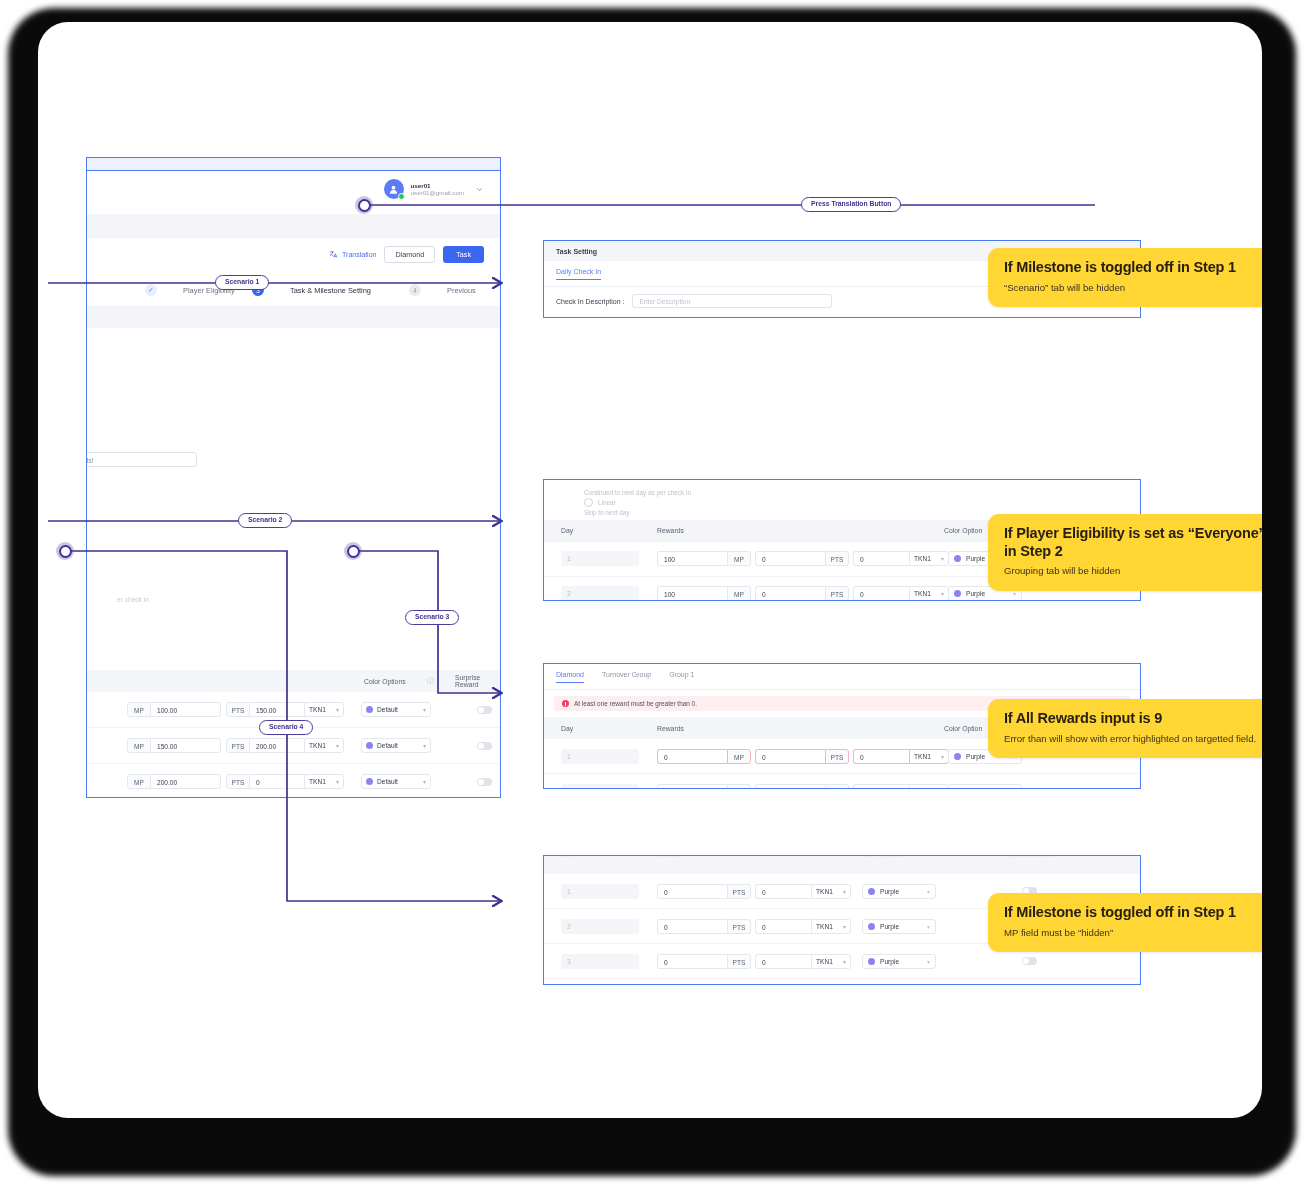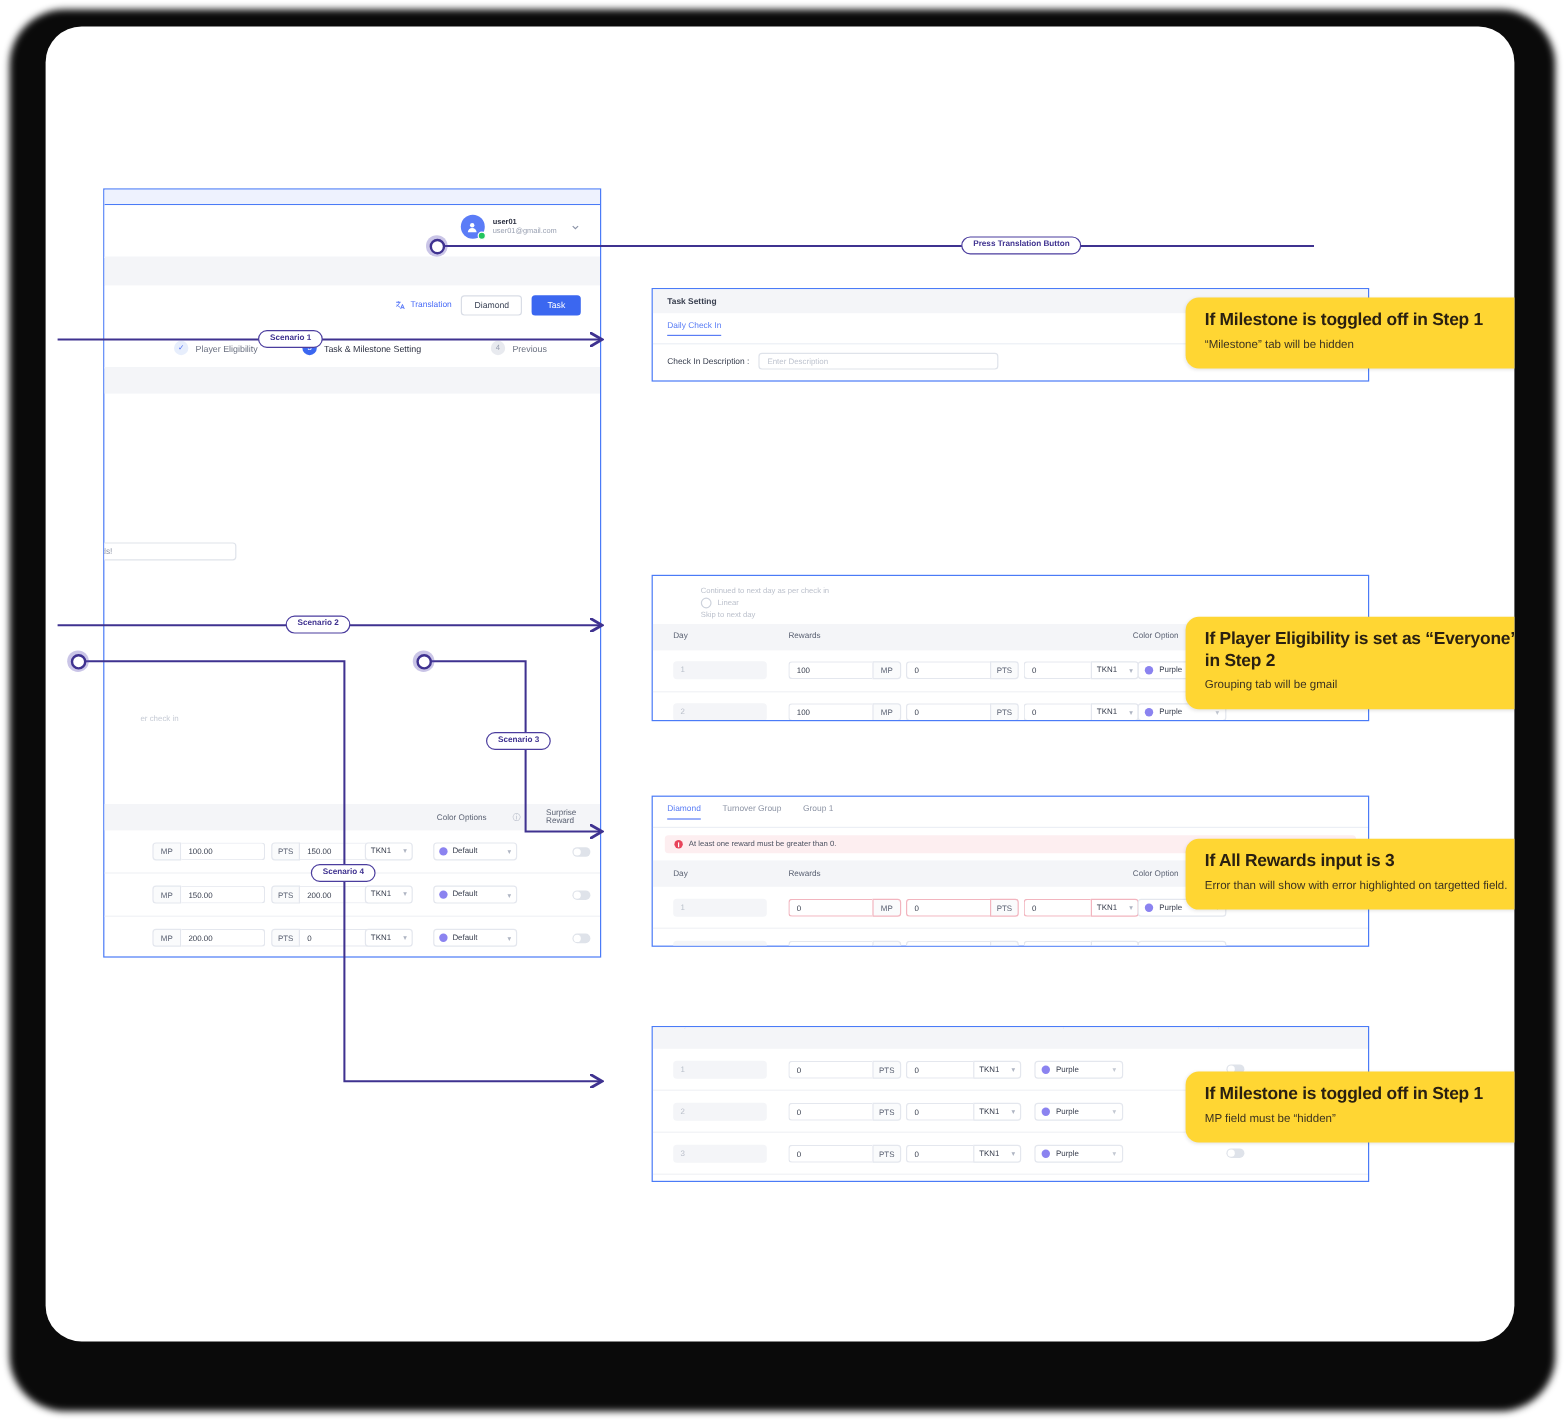--- a/index.html
+++ b/index.html
@@ -82,21 +82,21 @@
     border-bottom:1px solid #eceff5;
   }
   .step{position:absolute;display:flex;align-items:center;gap:6px;top:8px;}
   .step-num{
     width:12px;height:12px;border-radius:50%;display:flex;align-items:center;
     justify-content:center;font-size:6.4px;color:#fff;flex:0 0 auto;
   }
   .step-num.done{background:#e7eefc;color:#4a6cf7;}
   .step-num.active{background:#3b67f0;}
   .step-num.idle{background:#e8eaef;color:#9aa1b2;}
-  .step-label{font-size:7.4px;color:#6b7181;}
+  .step-label{font-size:7.4px;color:#6b7181;margin-left:20px;}
   .step-label.active{color:#2d3142;}
 
   .app-graystrip2{
     position:absolute;left:0;top:148px;width:100%;height:22px;background:#f4f5f8;
   }
 
   .desc-input{
     position:absolute;left:-40px;top:294px;width:150px;height:15px;
     border:1px solid #dfe3ea;border-radius:3px;background:#fff;
     font-size:7px;color:#8d94a5;padding:0 6px;line-height:15px;box-sizing:border-box;
@@ -644,28 +644,28 @@
             </div>
             <div class="toggle ptog" style="left:478px;">
               <span class="knob"></span>
             </div>
           </div>
         </div>
     </div>
 
     <div class="callout" id="callout1">
       <h3>If Milestone is toggled off in Step 1</h3>
-      <p>“Milestone” tab will be hidden</p>
+      <p>“Scenario” tab will be hidden</p>
     </div>
     <div class="callout" id="callout2">
       <h3>If Player Eligibility is set as “Everyone” in Step 2</h3>
-      <p>Grouping tab will be gmail</p>
+      <p>Grouping tab will be hidden</p>
     </div>
     <div class="callout" id="callout3">
-      <h3>If All Rewards input is 3</h3>
+      <h3>If All Rewards input is 9</h3>
       <p>Error than will show with error highlighted on targetted field.</p>
     </div>
     <div class="callout" id="callout4">
       <h3>If Milestone is toggled off in Step 1</h3>
       <p>MP field must be “hidden”</p>
     </div>
   </div>
 
   <svg class="flow" viewBox="0 0 1304 1184">
     <defs>

